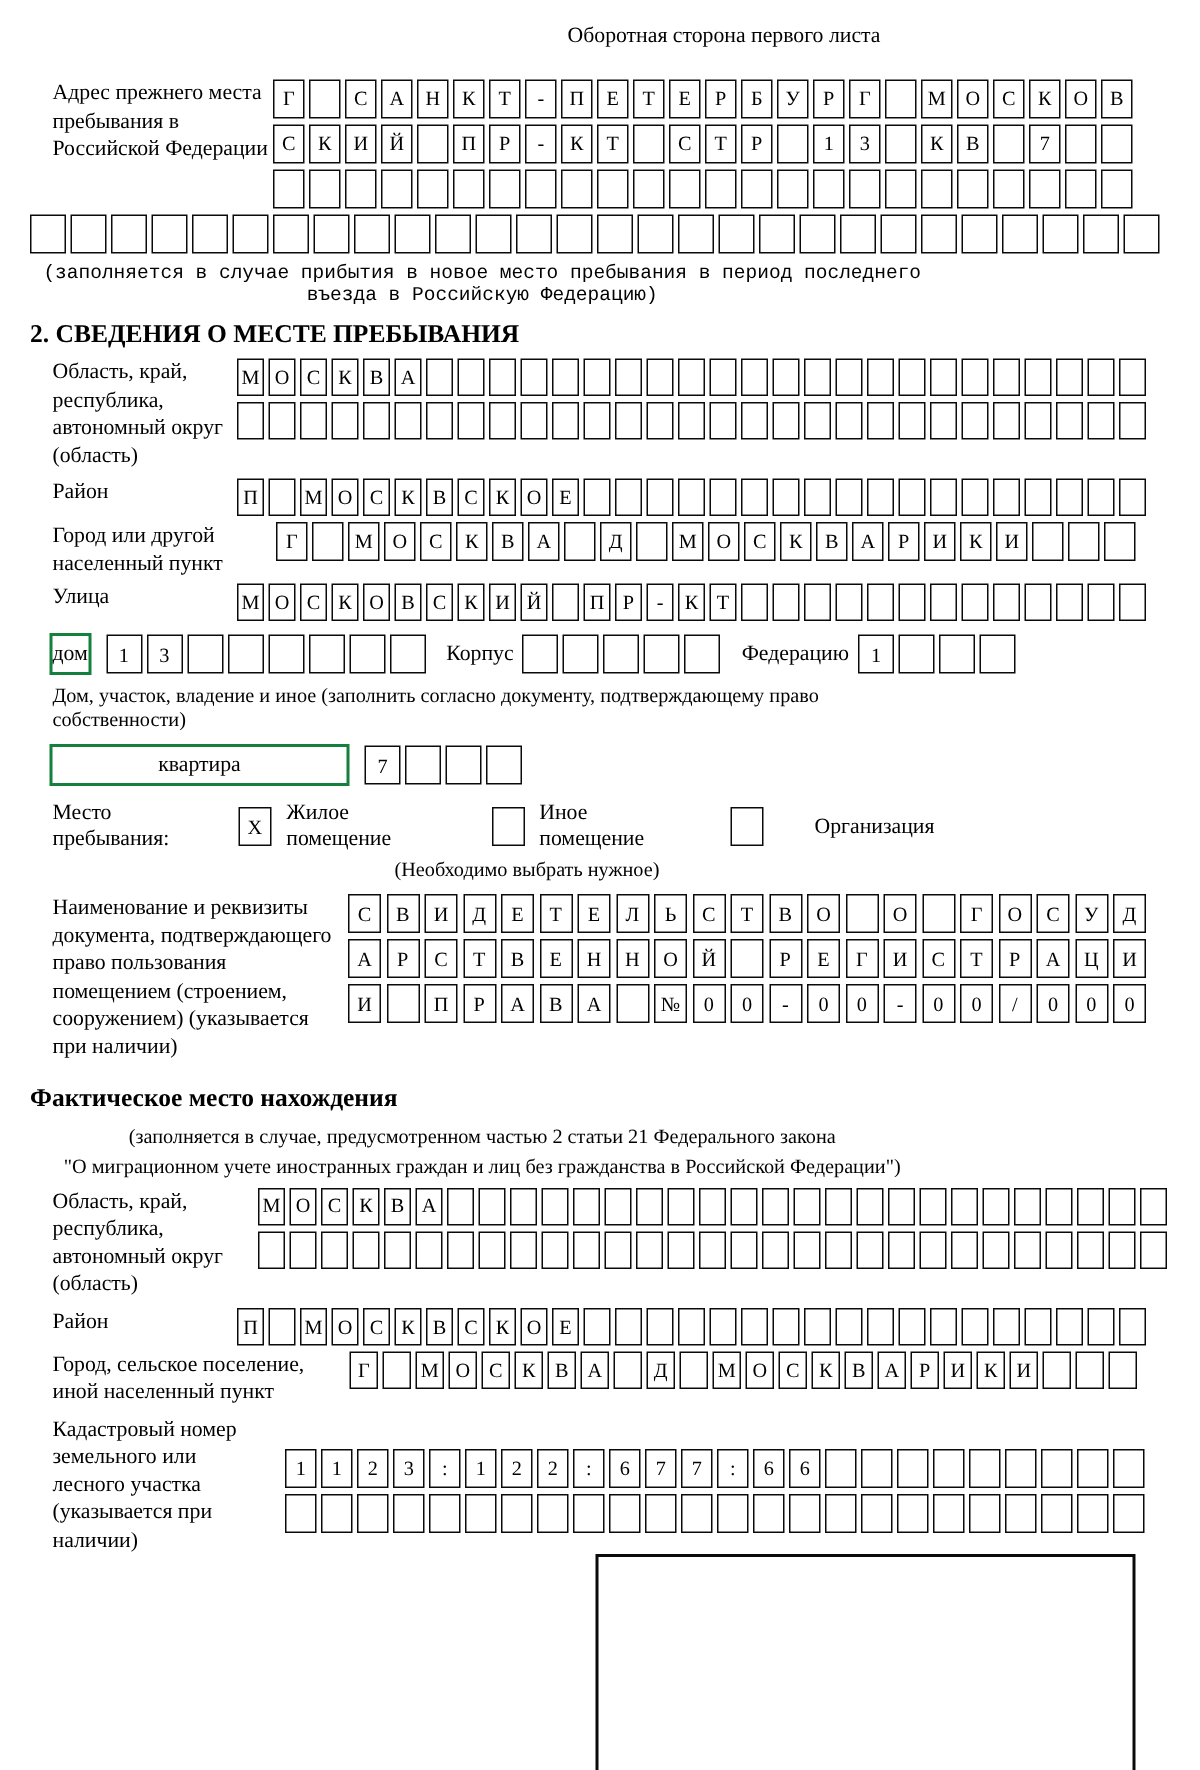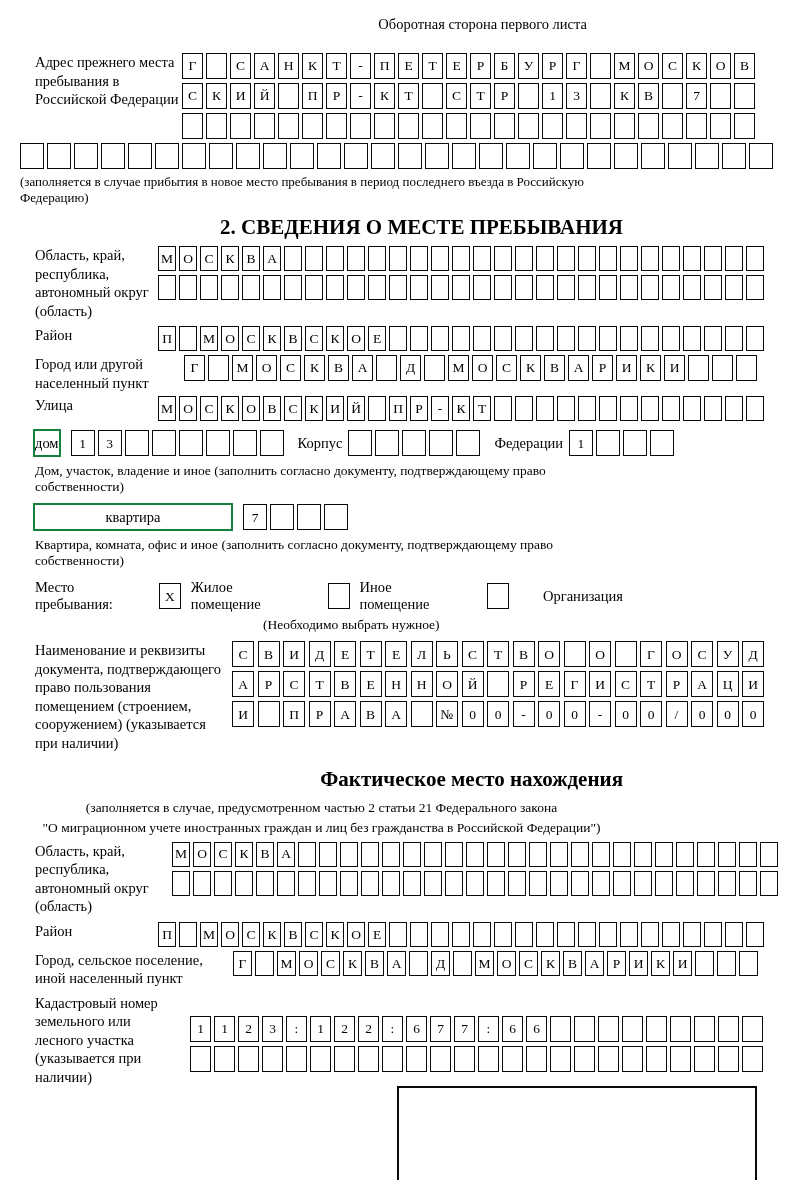--- a/index.html
+++ b/index.html
@@ -25,22 +25,22 @@
         display:flex;align-items:center;justify-content:center;
         font-size:13.5px;line-height:1;background:#fff;}
   .w19 .cell{width:19px;}
   .w21 .cell{width:21px;height:26px;}
   .w22 .cell{width:22px;height:26px;}
   .w24 .cell{width:24px;height:26px;}
   .g35{gap:3.5px;}
   .ml26{margin-left:26px;}
   .ml32{margin-left:32px;}
 
-  .fill-note{font-size:13px;text-align:left;margin-top:5px;}
-  .sec-title{font-size:21px;font-weight:bold;text-align:right;margin-top:9px;}
+  .fill-note{font-size:13px;text-align:center;margin-top:5px;font-family:Liberation Mono, monospace;}
+  .sec-title{font-size:17px;font-weight:bold;text-align:left;margin-top:9px;}
 
   
   .houserow{display:flex;align-items:center;margin:8px 0 0 13px;font-size:14.5px;}
   .namebox{box-sizing:border-box;border:2px solid #15803d;height:28px;display:flex;
            align-items:center;justify-content:center;font-size:14.5px;}
   .box-dom{width:172px;}
   .box-kv{width:200px;}
   .inline-label{margin:0 6px 0 14px;}
   .caption{font-size:13.5px;margin:6px 0 0 15px;}
 
@@ -362,40 +362,39 @@
         <span class="cell"></span>
       </div>
     <span class="inline-label">Корпус</span>
     <div class="cells w24">
         <span class="cell"></span>
         <span class="cell"></span>
         <span class="cell"></span>
         <span class="cell"></span>
         <span class="cell"></span>
       </div>
-    <span class="inline-label">Федерации</span>
+    <span class="inline-label">Федерацию</span>
     <div class="cells w24">
         <span class="cell">1</span>
         <span class="cell"></span>
         <span class="cell"></span>
         <span class="cell"></span>
       </div>
   </div>
   <div class="caption">Дом, участок, владение и иное (заполнить согласно документу, подтверждающему право собственности)</div>
 
   <div class="houserow">
     <div class="namebox box-kv">квартира</div>
     <div class="cells w24" style="margin-left:10px">
         <span class="cell">7</span>
         <span class="cell"></span>
         <span class="cell"></span>
         <span class="cell"></span>
       </div>
   </div>
-  <div class="caption">Квартира, комната, офис и иное (заполнить согласно документу, подтверждающему право собственности)</div>
 
   <div class="stayrow">
     <span>Место пребывания:</span>
     <span class="cell cb">X</span>
     <span>Жилое помещение</span>
     <span class="cell cb cb2"></span>
     <span>Иное помещение</span>
     <span class="cell cb cb2"></span>
     <span class="opt-org">Организация</span>
   </div>

